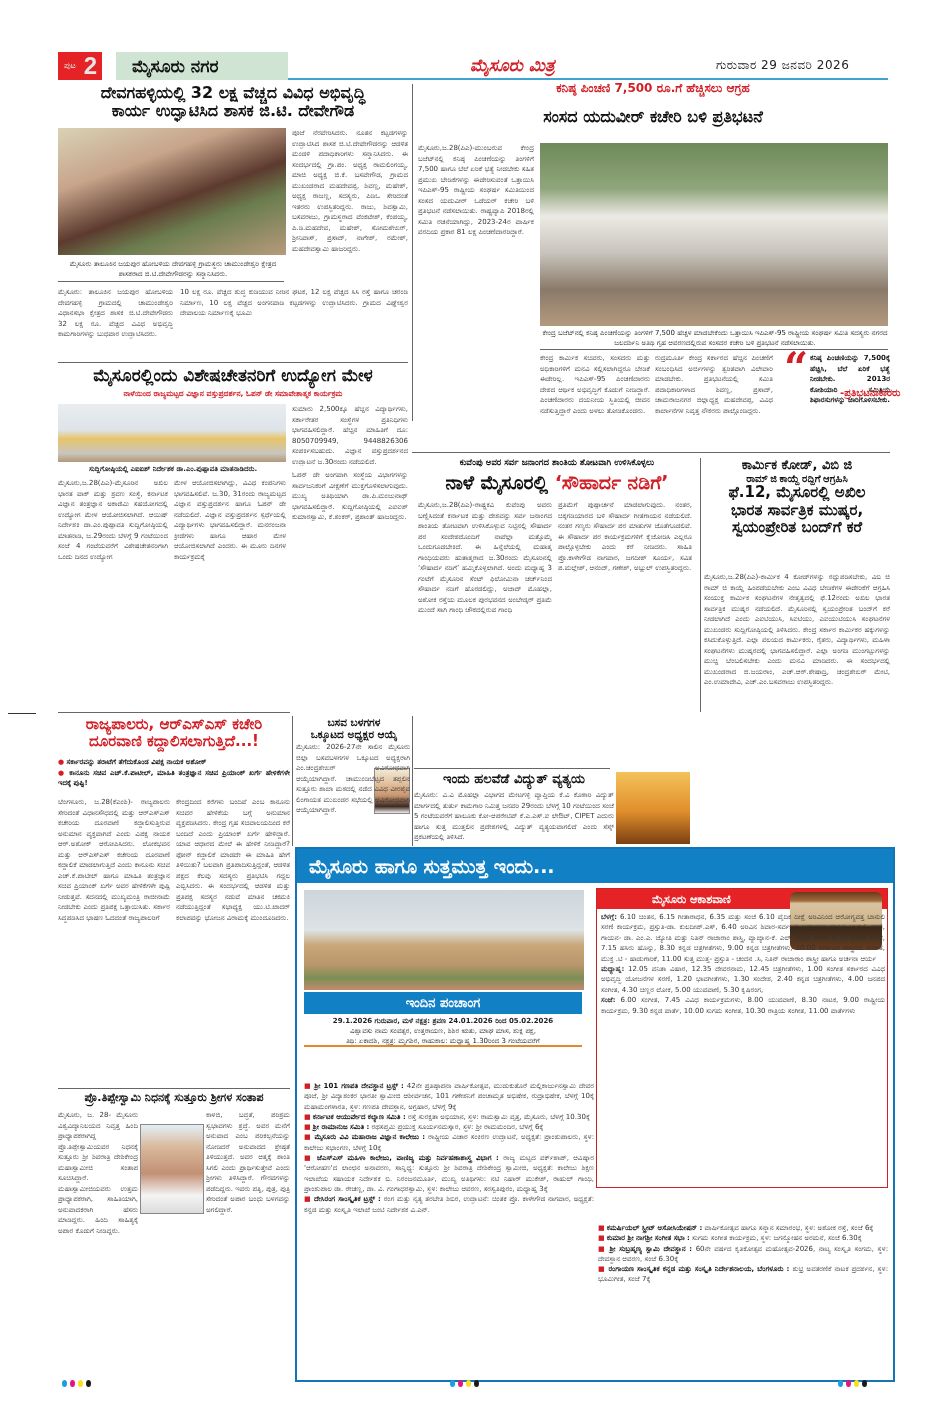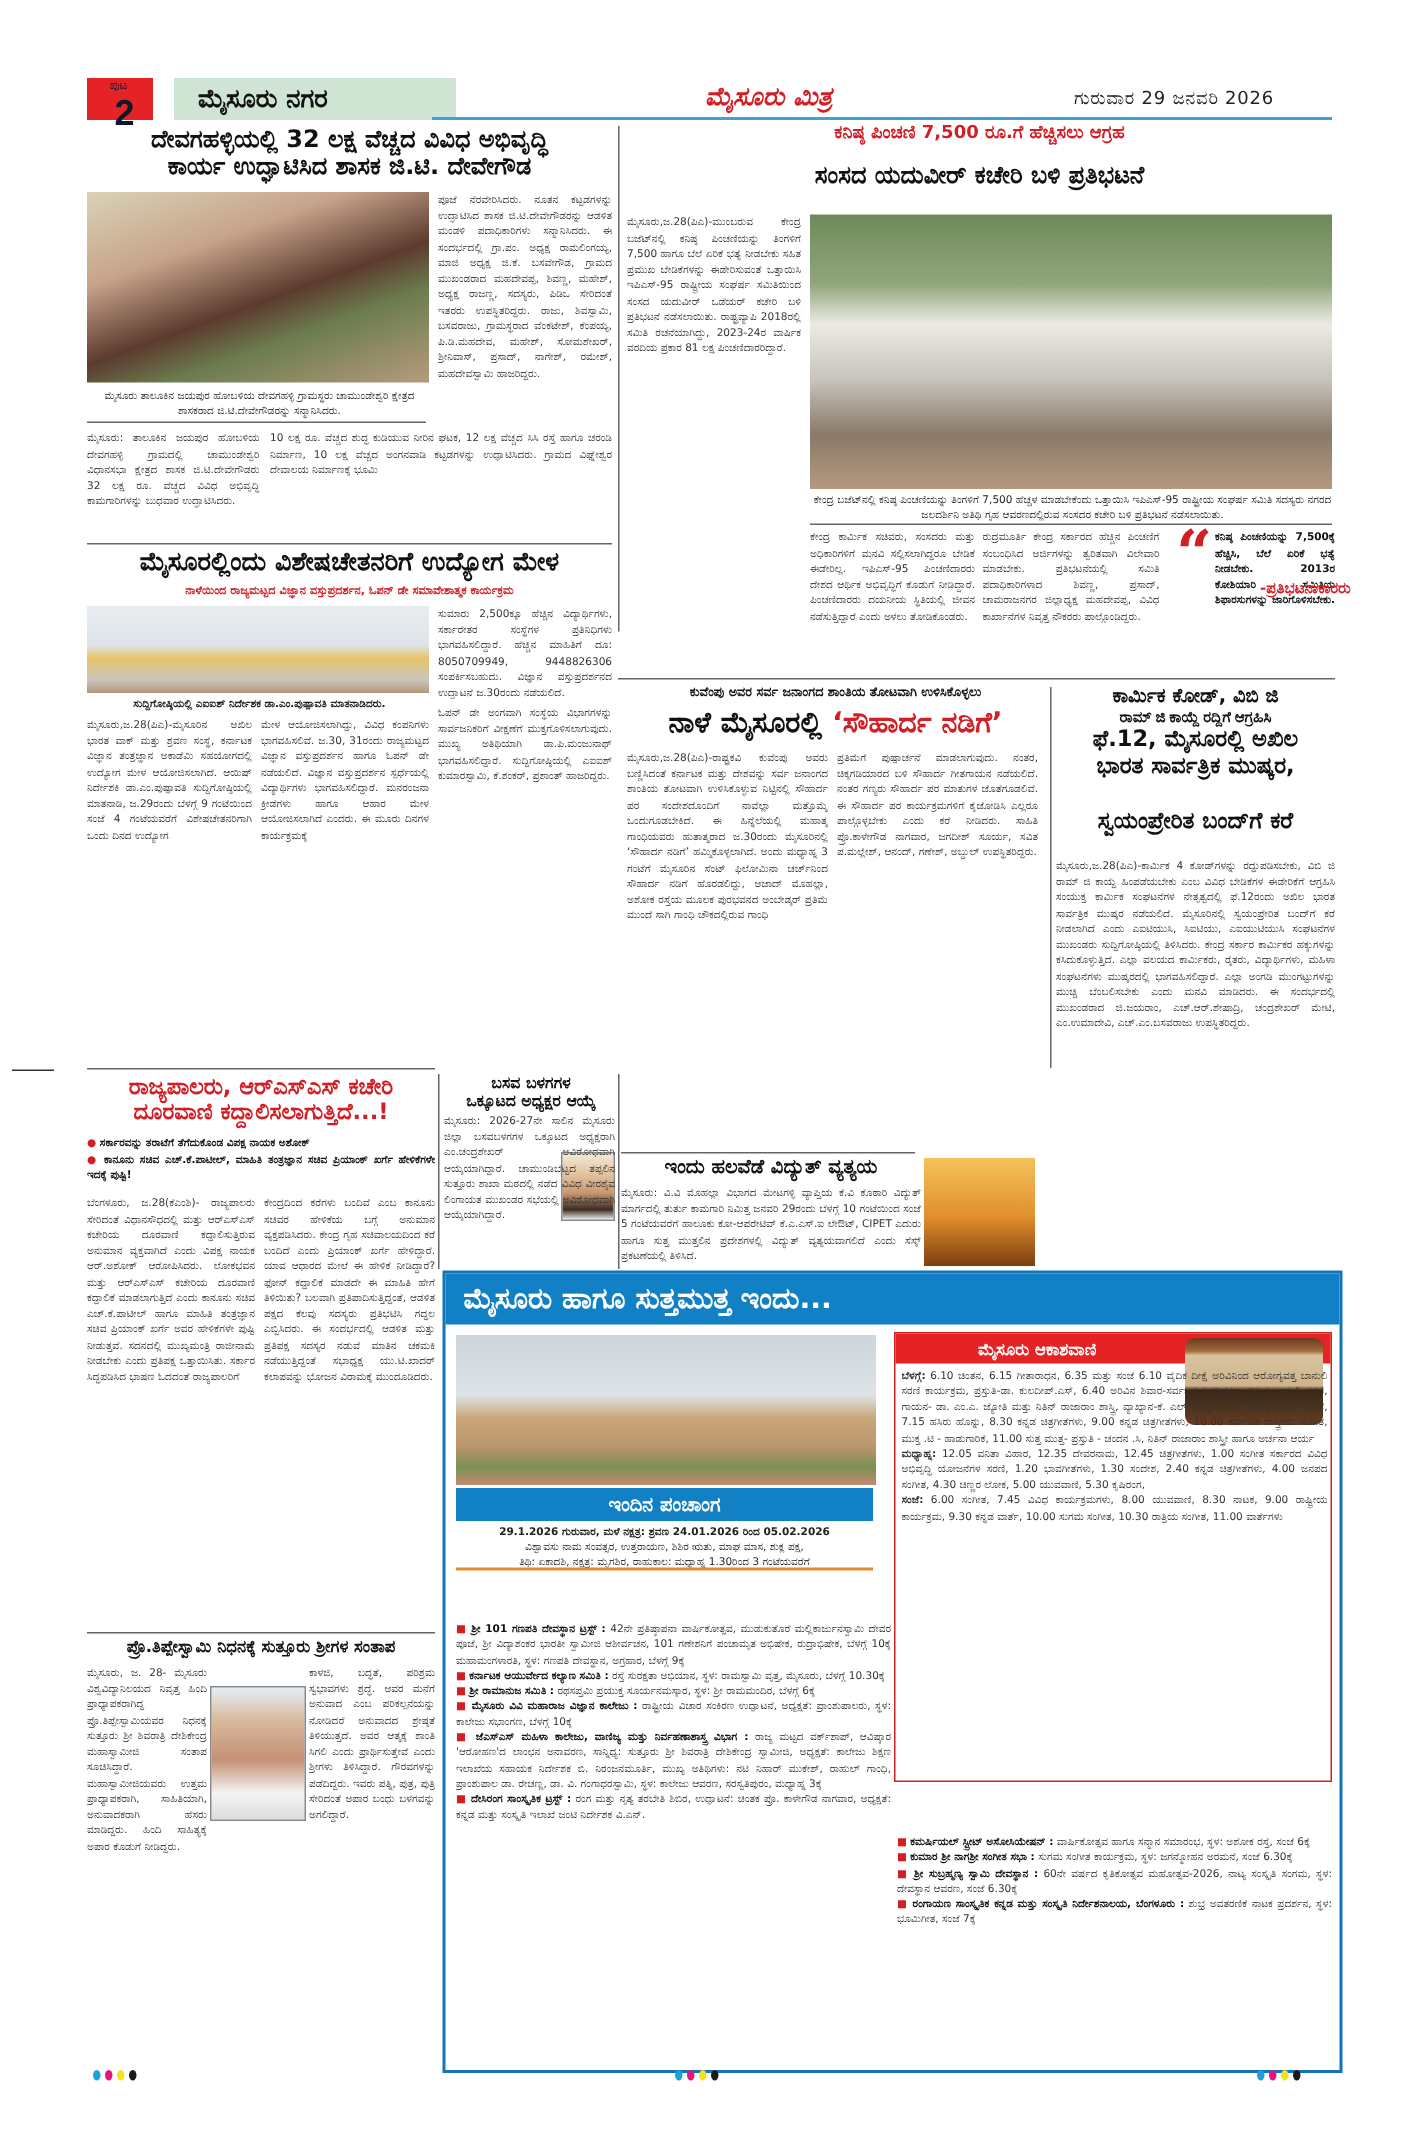--- a/index.html
+++ b/index.html
@@ -2,24 +2,24 @@
 <html><head>
 <meta charset="utf-8">
 <style>
   * { box-sizing: border-box; margin: 0; padding: 0; }
   html, body { width: 945px; height: 1424px; background: #ffffff; overflow: hidden; }
   body { position: relative; font-family: "DejaVu Sans", sans-serif; color: #222; }
 
   .abs { position: absolute; }
 
   
-  .page-num-box { left: 58px; top: 52px; width: 44px; height: 28px; background: #e52326; color: #0f172a; display: flex; align-items: center; padding-left: 6px; flex-direction: column; }
+  .page-num-box { left: 58px; top: 52px; width: 44px; height: 28px; background: #e52326; color: #e5e5e5; display: flex; align-items: center; padding-left: 6px; }
   .page-num-box .pg-label { font-size: 8px; margin-right: 8px; }
   .page-num-box .pg-num { font-size: 24px; font-weight: bold; font-family: "Liberation Sans", sans-serif; }
-  .section-title { left: 116px; top: 52px; width: 188px; height: 28px; background: #cfe4d3; font-size: 17px; font-weight: bold; display: flex; align-items: center; padding-left: 16px; color: #111; }
+  .section-title { left: 116px; top: 52px; width: 172px; height: 28px; background: #cfe4d3; font-size: 17px; font-weight: bold; display: flex; align-items: center; padding-left: 16px; color: #111; }
   .masthead { left: 470px; top: 55px; font-size: 17px; font-weight: bold; color: #d21f26; font-style: italic; }
   .date { left: 716px; top: 58px; font-size: 12px; color: #222; letter-spacing: 0.5px; }
   .header-rule { left: 288px; top: 78px; width: 600px; height: 2px; background: #3fa2cf; }
 
   
   .hl { font-weight: bold; color: #111; text-align: center; line-height: 1.15; }
   .hl-red { color: #d21f26; }
 
   .col-text { font-size: 7px; line-height: 10.5px; color: #333; text-align: justify; overflow: hidden; }
   .col-text p { margin: 0; }
@@ -114,21 +114,21 @@
 <div class="abs col-text" style="left:418px; top:500px; width:134px; height:212px;">ಮೈಸೂರು,ಜ.28(ಪಿಎ)-ರಾಷ್ಟ್ರಕವಿ ಕುವೆಂಪು ಅವರು ಬಣ್ಣಿಸಿದಂತೆ ಕರ್ನಾಟಕ ಮತ್ತು ದೇಶವನ್ನು ಸರ್ವ ಜನಾಂಗದ ಶಾಂತಿಯ ತೋಟವಾಗಿ ಉಳಿಸಿಕೊಳ್ಳುವ ನಿಟ್ಟಿನಲ್ಲಿ ಸೌಹಾರ್ದ ಪರ ಸಂದೇಶದೊಂದಿಗೆ ನಾವೆಲ್ಲಾ ಮತ್ತೊಮ್ಮೆ ಒಂದುಗೂಡಬೇಕಿದೆ. ಈ ಹಿನ್ನೆಲೆಯಲ್ಲಿ ಮಹಾತ್ಮ ಗಾಂಧಿಯವರು ಹುತಾತ್ಮರಾದ ಜ.30ರಂದು ಮೈಸೂರಿನಲ್ಲಿ ‘ಸೌಹಾರ್ದ ನಡಿಗೆ’ ಹಮ್ಮಿಕೊಳ್ಳಲಾಗಿದೆ. ಅಂದು ಮಧ್ಯಾಹ್ನ 3 ಗಂಟೆಗೆ ಮೈಸೂರಿನ ಸೆಂಟ್ ಫಿಲೋಮಿನಾ ಚರ್ಚ್‌ನಿಂದ ಸೌಹಾರ್ದ ನಡಿಗೆ ಹೊರಡಲಿದ್ದು, ಅಜಾದ್ ಮೊಹಲ್ಲಾ, ಅಶೋಕ ರಸ್ತೆಯ ಮೂಲಕ ಪುರಭವನದ ಅಂಬೇಡ್ಕರ್ ಪ್ರತಿಮೆ ಮುಂದೆ ಸಾಗಿ ಗಾಂಧಿ ಚೌಕದಲ್ಲಿರುವ ಗಾಂಧಿ</div>
 <div class="abs col-text" style="left:558px; top:500px; width:134px; height:212px;">ಪ್ರತಿಮೆಗೆ ಪುಷ್ಪಾರ್ಚನೆ ಮಾಡಲಾಗುವುದು. ನಂತರ, ಚಿಕ್ಕಗಡಿಯಾರದ ಬಳಿ ಸೌಹಾರ್ದ ಗೀತಗಾಯನ ನಡೆಯಲಿದೆ. ನಂತರ ಗಣ್ಯರು ಸೌಹಾರ್ದ ಪರ ಮಾತುಗಳ ಜೊತೆಗೂಡಲಿವೆ. ಈ ಸೌಹಾರ್ದ ಪರ ಕಾರ್ಯಕ್ರಮಗಳಿಗೆ ಕೈಜೋಡಿಸಿ ಎಲ್ಲರೂ ಪಾಲ್ಗೊಳ್ಳಬೇಕು ಎಂದು ಕರೆ ನೀಡಿದರು. ಸಾಹಿತಿ ಪ್ರೊ.ಕಾಳೇಗೌಡ ನಾಗವಾರ, ಜಗದೀಶ್ ಸೂರ್ಯ, ಸವಿತ ಪ.ಮಲ್ಲೇಶ್, ಆನಂದ್, ಗಣೇಶ್, ಅಬ್ದುಲ್ ಉಪಸ್ಥಿತರಿದ್ದರು.</div>
 
 <div class="abs vrule" style="left:700px; top:458px; height:254px;"></div>
 
 <div class="abs hl" style="left:704px; top:458px; width:186px; font-size:13px;">
   <div>ಕಾರ್ಮಿಕ ಕೋಡ್, ವಿಬಿ ಜಿ</div>
   <div style="font-size:10px;font-family:Liberation Serif, serif;">ರಾಮ್ ಜಿ ಕಾಯ್ದೆ ರದ್ದಿಗೆ ಆಗ್ರಹಿಸಿ</div>
   <div style="font-size:15px;">ಫೆ.12, ಮೈಸೂರಲ್ಲಿ ಅಖಿಲ</div>
   <div style="font-size:15px;">ಭಾರತ ಸಾರ್ವತ್ರಿಕ ಮುಷ್ಕರ,</div>
-  <div style="font-size:15px;margin-top:20px;">ಸ್ವಯಂಪ್ರೇರಿತ ಬಂದ್‌ಗೆ ಕರೆ</div>
+  <div style="font-size:15px;">ಸ್ವಯಂಪ್ರೇರಿತ ಬಂದ್‌ಗೆ ಕರೆ</div>
 </div>
 <div class="abs col-text" style="left:704px; top:572px; width:186px; height:270px;">ಮೈಸೂರು,ಜ.28(ಪಿಎ)-ಕಾರ್ಮಿಕ 4 ಕೋಡ್‌ಗಳನ್ನು ರದ್ದುಪಡಿಸಬೇಕು, ವಿಬಿ ಜಿ ರಾಮ್ ಜಿ ಕಾಯ್ದೆ ಹಿಂಪಡೆಯಬೇಕು ಎಂಬ ವಿವಿಧ ಬೇಡಿಕೆಗಳ ಈಡೇರಿಕೆಗೆ ಆಗ್ರಹಿಸಿ ಸಂಯುಕ್ತ ಕಾರ್ಮಿಕ ಸಂಘಟನೆಗಳ ನೇತೃತ್ವದಲ್ಲಿ ಫೆ.12ರಂದು ಅಖಿಲ ಭಾರತ ಸಾರ್ವತ್ರಿಕ ಮುಷ್ಕರ ನಡೆಯಲಿದೆ. ಮೈಸೂರಿನಲ್ಲಿ ಸ್ವಯಂಪ್ರೇರಿತ ಬಂದ್‌ಗೆ ಕರೆ ನೀಡಲಾಗಿದೆ ಎಂದು ಎಐಟಿಯುಸಿ, ಸಿಐಟಿಯು, ಎಐಯುಟಿಯುಸಿ ಸಂಘಟನೆಗಳ ಮುಖಂಡರು ಸುದ್ದಿಗೋಷ್ಠಿಯಲ್ಲಿ ತಿಳಿಸಿದರು. ಕೇಂದ್ರ ಸರ್ಕಾರ ಕಾರ್ಮಿಕರ ಹಕ್ಕುಗಳನ್ನು ಕಸಿದುಕೊಳ್ಳುತ್ತಿದೆ. ಎಲ್ಲಾ ವಲಯದ ಕಾರ್ಮಿಕರು, ರೈತರು, ವಿದ್ಯಾರ್ಥಿಗಳು, ಮಹಿಳಾ ಸಂಘಟನೆಗಳು ಮುಷ್ಕರದಲ್ಲಿ ಭಾಗವಹಿಸಲಿದ್ದಾರೆ. ಎಲ್ಲಾ ಅಂಗಡಿ ಮುಂಗಟ್ಟುಗಳನ್ನು ಮುಚ್ಚಿ ಬೆಂಬಲಿಸಬೇಕು ಎಂದು ಮನವಿ ಮಾಡಿದರು. ಈ ಸಂದರ್ಭದಲ್ಲಿ ಮುಖಂಡರಾದ ಜಿ.ಜಯರಾಂ, ಎಚ್.ಆರ್.ಶೇಷಾದ್ರಿ, ಚಂದ್ರಶೇಖರ್ ಮೇಟಿ, ಎಂ.ಉಮಾದೇವಿ, ಎಚ್.ಎಂ.ಬಸವರಾಜು ಉಪಸ್ಥಿತರಿದ್ದರು.</div>
 
 <div class="abs hrule" style="left:58px; top:712px; width:232px;"></div>
 <div class="abs hl hl-red" style="left:58px; top:716px; width:232px; font-size:15px;">
   <div>ರಾಜ್ಯಪಾಲರು, ಆರ್‌ಎಸ್‌ಎಸ್ ಕಚೇರಿ</div>
   <div>ದೂರವಾಣಿ ಕದ್ದಾಲಿಸಲಾಗುತ್ತಿದೆ...!</div>
 </div>
 <div class="abs col-text" style="left:58px; top:757px; width:232px; height:36px; font-weight:bold; color:#111;">
   <div><span style="color:#d21f26;">●</span> <span>ಸರ್ಕಾರವನ್ನು ತರಾಟೆಗೆ ತೆಗೆದುಕೊಂಡ ವಿಪಕ್ಷ ನಾಯಕ ಅಶೋಕ್</span></div>

